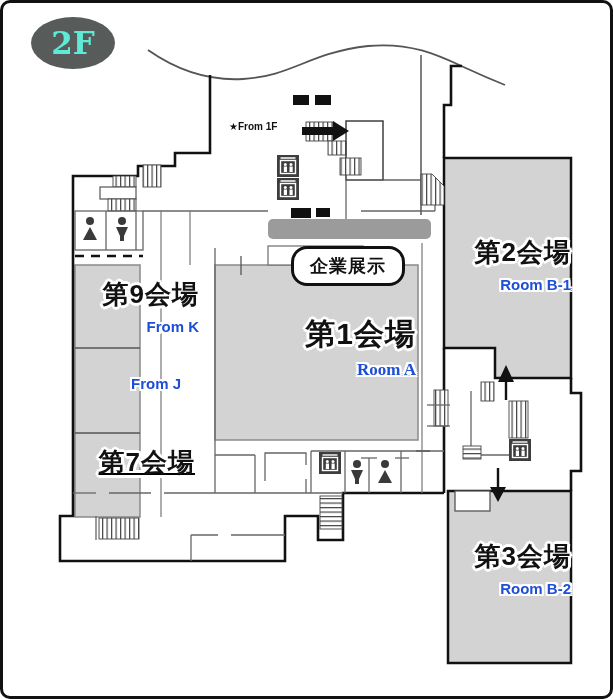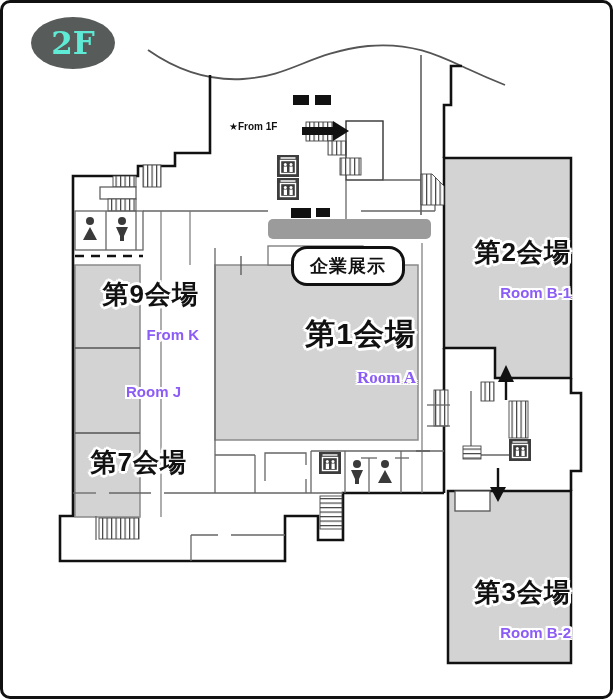--- a/index.html
+++ b/index.html
@@ -14,21 +14,21 @@
     background:#575c5a;border-radius:50%;display:flex;align-items:center;justify-content:center;
     color:#5eead4;font-family:"DejaVu Serif","Liberation Serif",serif;font-weight:bold;font-size:31px;
   }
   .room-label{position:absolute;z-index:2;text-align:right;line-height:1.05;}
   .room-label .jp{
     font-weight:bold;color:#111;font-size:26px;letter-spacing:1px;
     text-shadow:-2px -2px 0 #fff,2px -2px 0 #fff,-2px 2px 0 #fff,2px 2px 0 #fff,
                  0 -3px 0 #fff,0 3px 0 #fff,-3px 0 0 #fff,3px 0 0 #fff;
   }
   .room-label .en{
-    font-weight:bold;color:#8b5cf6;font-size:15px;margin-top:19px;
+    font-weight:bold;color:#1d4ed8;font-size:15px;margin-top:11px;
     text-shadow:-2px -2px 0 #fff,2px -2px 0 #fff,-2px 2px 0 #fff,2px 2px 0 #fff,
                  0 -2px 0 #fff,0 2px 0 #fff,-2px 0 0 #fff,2px 0 0 #fff;
   }
   .room1 .jp{font-size:30px;margin-left:40px;}
   .room1 .en{font-size:17px;font-family:Liberation Serif, serif;}
   .from1f{
     position:absolute;left:226px;top:118px;z-index:2;font-weight:bold;font-size:10px;color:#111;
   }
   .pill{
     position:absolute;left:288px;top:209px;width:114px;height:40px;z-index:3;
@@ -195,31 +195,31 @@
   <div class="room-label room1" style="left:213px;top:315px;width:200px;">
     <div class="jp">第1会場</div>
     <div class="en">Room A</div>
   </div>
 
   <div class="room-label" style="left:442px;top:236px;width:126px;">
     <div class="jp">第2会場</div>
     <div class="en">Room B-1</div>
   </div>
 
-  <div class="room-label" style="left:442px;top:576px;width:126px;">
+  <div class="room-label" style="left:442px;top:540px;width:126px;">
     <div class="jp">第3会場</div>
     <div class="en">Room B-2</div>
   </div>
 
   <div class="room-label" style="left:48px;top:278px;width:148px;">
     <div class="jp">第9会場</div>
     <div class="en">From K</div>
   </div>
 
   <div class="room-label" style="left:30px;top:362px;width:148px;">
-    <div class="en">Room J</div>
-  </div>
-
-  <div class="room-label" style="left:36px;top:446px;width:148px;">
+    <div class="en">From J</div>
+  </div>
+
+  <div class="room-label" style="left:44px;top:446px;width:148px;text-decoration:underline;">
     <div class="jp">第7会場</div>
   </div>
 
 </div>
 
 </body></html>

